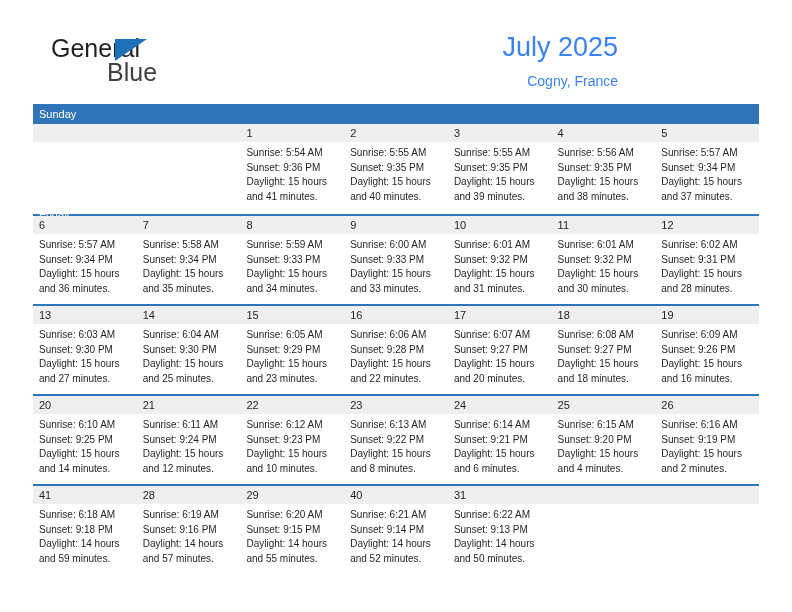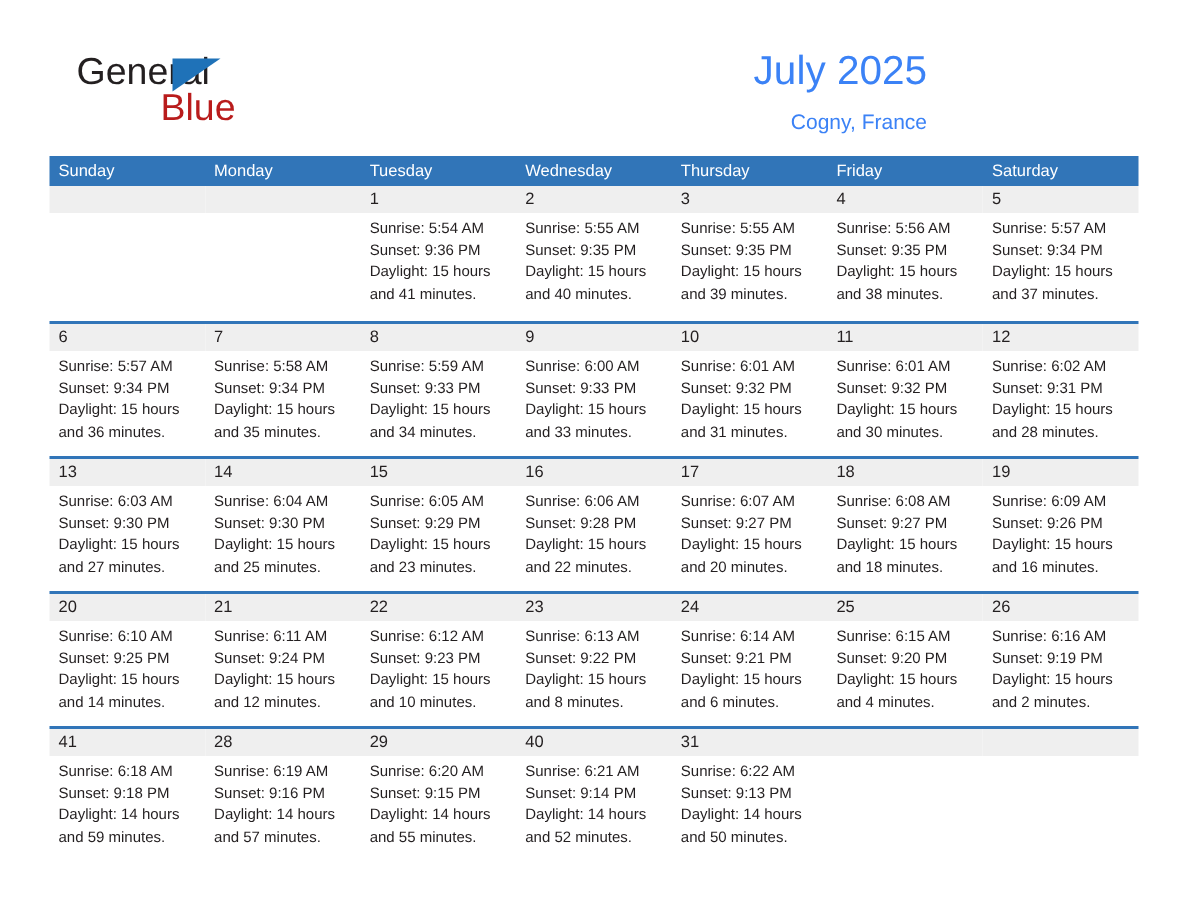--- a/index.html
+++ b/index.html
@@ -49,21 +49,21 @@
     height: 0;
     border-left: 32px solid #1f72b8;
     border-bottom: 22px solid transparent;
   }
   .logo-blue {
     position: absolute;
     left: 56px;
     top: 24px;
     font-size: 25px;
     line-height: 28px;
-    color: #b91c1c;
+    color: #404040;
     font-family: "Liberation Sans", sans-serif;
   }
 
   .title-block {
     position: absolute;
     right: 36px;
     top: 30px;
     text-align: right;
   }
   .cal-title {
@@ -84,20 +84,21 @@
   .calendar {
     position: absolute;
     left: 33px;
     top: 104px;
     width: 726px;
   }
   .weekday-row {
     display: flex;
     background: #3175b8;
     height: 20px;
+    flex-direction: column;
   }
   .weekday {
     flex: 1 1 0;
     color: #ffffff;
     font-size: 11px;
     line-height: 20px;
     padding-left: 6px;
     box-sizing: border-box;
     white-space: nowrap;
   }

